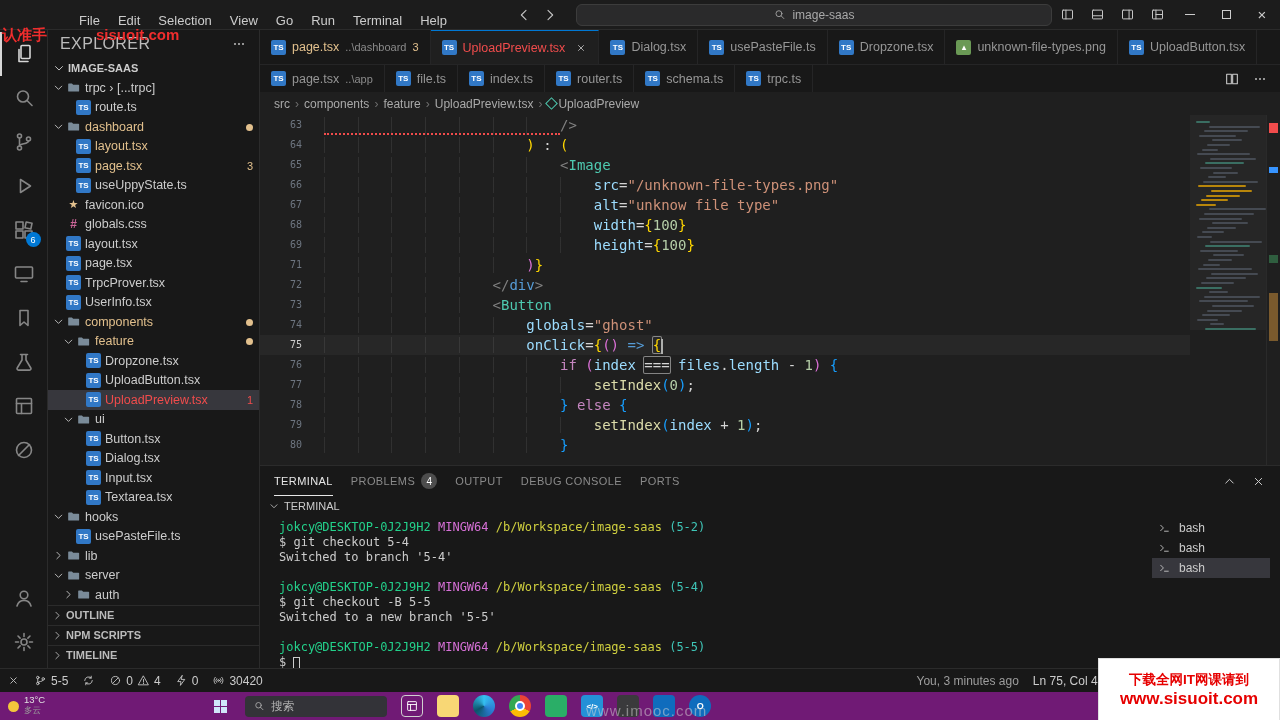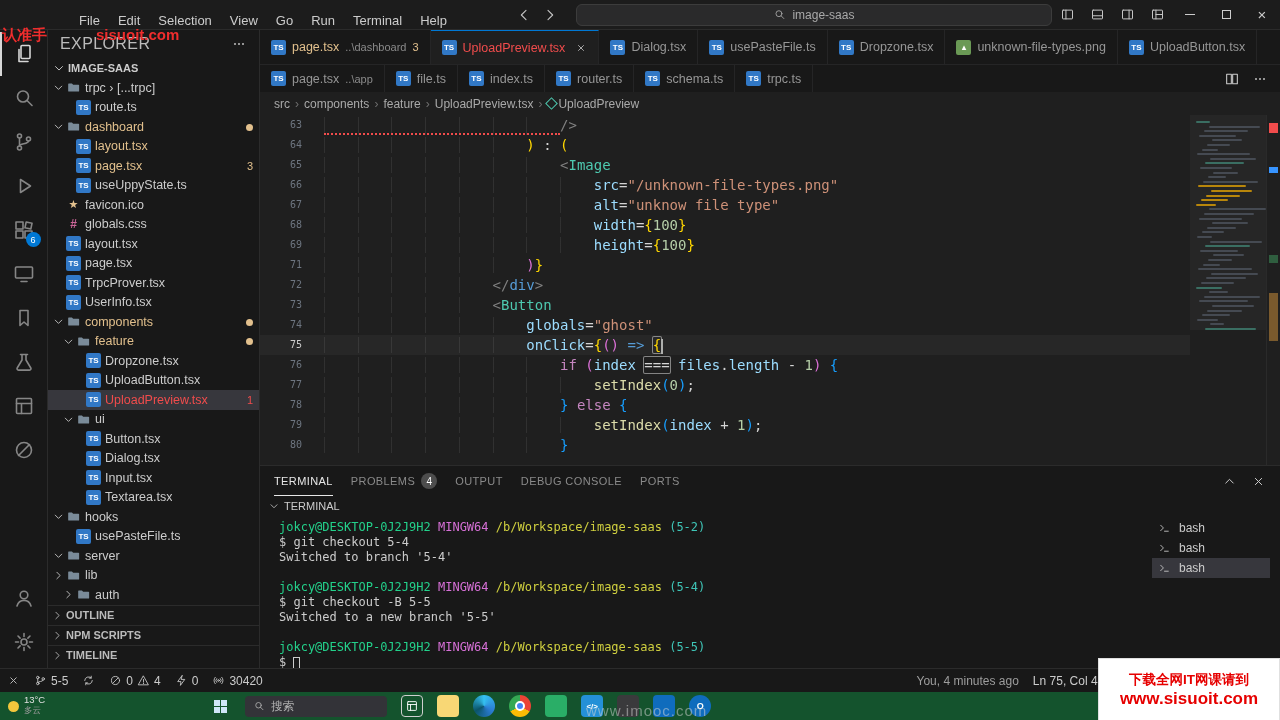--- a/index.html
+++ b/index.html
@@ -111,21 +111,21 @@
   .sess-row { height:20px; display:flex; align-items:center; gap:8px; padding-left:6px; font-size:12px; color:#cccccc; }
   .sess-row.active { background:#37373d; }
 
   
   #statusbar { height:24px; background:#181818; border-top:1px solid #2b2b2b; display:flex; align-items:center; font-size:12px; color:#cccccc; }
   .sb-item { display:flex; align-items:center; gap:4px; padding:0 7px; height:24px; }
   .sb-dim { color:#9d9d9d; }
   #sb-right { margin-left:auto; display:flex; }
 
   
-  #taskbar { height:28px; background:#14532d; display:flex; align-items:center; }
+  #taskbar { height:28px; background:#701a75; display:flex; align-items:center; }
   #weather { display:flex; align-items:center; gap:5px; padding:0 8px; }
   #weather .sun { width:11px; height:11px; border-radius:50%; background:#f3c73c; }
   #weather .wt { font-size:9.5px; line-height:10px; color:#e0e0e0; }
   #weather .wd { font-size:8.5px; color:#999; }
   #start { width:34px; height:28px; display:grid; grid-template-columns:6px 6px; grid-template-rows:6px 6px; gap:1px; align-content:center; justify-content:center; margin-left:150px; }
   #start span { background:#cfe6f8; }
   #tb-search { width:142px; height:21px; background:#333338; border-radius:4px; display:flex; align-items:center; gap:6px; padding:0 8px; color:#b5b5b5; font-size:11.5px; margin-left:8px; }
   .tb-ic { width:22px; height:22px; margin-left:14px; border-radius:4px; display:flex; align-items:center; justify-content:center; font-size:9px; font-weight:bold; color:#fff; }
   .tb-task-view { border:1.5px solid #cfcfcf; background:transparent; }
   .tb-file-explorer { background:#f8d775; }
@@ -469,42 +469,42 @@
           </span>
           <span class="lbl">hooks</span>
         </div>
         <div class="tree-row" style="padding-left: 28px;">
           <span class="file-ic ts">TS</span>
           <span class="lbl">usePasteFile.ts</span>
         </div>
         <div class="tree-row" style="padding-left: 2px;">
           <span class="chev">
             <svg width="13" height="13" viewBox="0 0 24 24" fill="none" stroke="currentColor" stroke-width="1.6" stroke-linecap="round" stroke-linejoin="round">
-              <path d="M6 9.5l6 6 6-6"></path>
+              <path d="M9 6l6 6-6 6"></path>
             </svg>
           </span>
           <span class="icon" style="color: rgb(122, 139, 153);">
             <svg width="15" height="15" viewBox="0 0 24 24" fill="none" stroke="currentColor" stroke-width="1.6" stroke-linecap="round" stroke-linejoin="round">
               <path d="M3.5 6.5a1 1 0 0 1 1-1h5l2 2h8.5a1 1 0 0 1 1 1v9a1 1 0 0 1-1 1h-15.5a1 1 0 0 1-1-1z" fill="currentColor" stroke="none"></path>
             </svg>
           </span>
-          <span class="lbl">server</span>
+          <span class="lbl">lib</span>
         </div>
         <div class="tree-row" style="padding-left: 2px;">
           <span class="chev">
             <svg width="13" height="13" viewBox="0 0 24 24" fill="none" stroke="currentColor" stroke-width="1.6" stroke-linecap="round" stroke-linejoin="round">
-              <path d="M9 6l6 6-6 6"></path>
+              <path d="M6 9.5l6 6 6-6"></path>
             </svg>
           </span>
           <span class="icon" style="color: rgb(122, 139, 153);">
             <svg width="15" height="15" viewBox="0 0 24 24" fill="none" stroke="currentColor" stroke-width="1.6" stroke-linecap="round" stroke-linejoin="round">
               <path d="M3.5 6.5a1 1 0 0 1 1-1h5l2 2h8.5a1 1 0 0 1 1 1v9a1 1 0 0 1-1 1h-15.5a1 1 0 0 1-1-1z" fill="currentColor" stroke="none"></path>
             </svg>
           </span>
-          <span class="lbl">lib</span>
+          <span class="lbl">server</span>
         </div>
         <div class="tree-row" style="padding-left: 12px;">
           <span class="chev">
             <svg width="13" height="13" viewBox="0 0 24 24" fill="none" stroke="currentColor" stroke-width="1.6" stroke-linecap="round" stroke-linejoin="round">
               <path d="M9 6l6 6-6 6"></path>
             </svg>
           </span>
           <span class="icon" style="color: rgb(122, 139, 153);">
             <svg width="15" height="15" viewBox="0 0 24 24" fill="none" stroke="currentColor" stroke-width="1.6" stroke-linecap="round" stroke-linejoin="round">
               <path d="M3.5 6.5a1 1 0 0 1 1-1h5l2 2h8.5a1 1 0 0 1 1 1v9a1 1 0 0 1-1 1h-15.5a1 1 0 0 1-1-1z" fill="currentColor" stroke="none"></path>
@@ -845,21 +845,21 @@
         <span class="icon">
           <svg width="13" height="13" viewBox="0 0 24 24" fill="none" stroke="currentColor" stroke-width="1.6" stroke-linecap="round" stroke-linejoin="round">
             <circle cx="12" cy="12" r="1.6"></circle>
             <path d="M8.5 15.5a5 5 0 0 1 0-7 M15.5 8.5a5 5 0 0 1 0 7 M6 18a8.5 8.5 0 0 1 0-12 M18 6a8.5 8.5 0 0 1 0 12"></path>
           </svg>
         </span>
         <span>30420</span>
       </div>
     </div>
   <div id="sb-right">
-      <div class="sb-item sb-dim">You, 4 minutes ago</div>
+      <div class="sb-item sb-dim">You, 3 minutes ago</div>
       <div class="sb-item">Ln 75, Col 41</div>
       <div class="sb-item">Spaces: 4</div>
       <div class="sb-item">UTF-8</div>
       <div class="sb-item">LF</div>
       <div class="sb-item">{ }</div>
     </div>
 </div>
 
 <div id="taskbar">
   <div id="weather">

